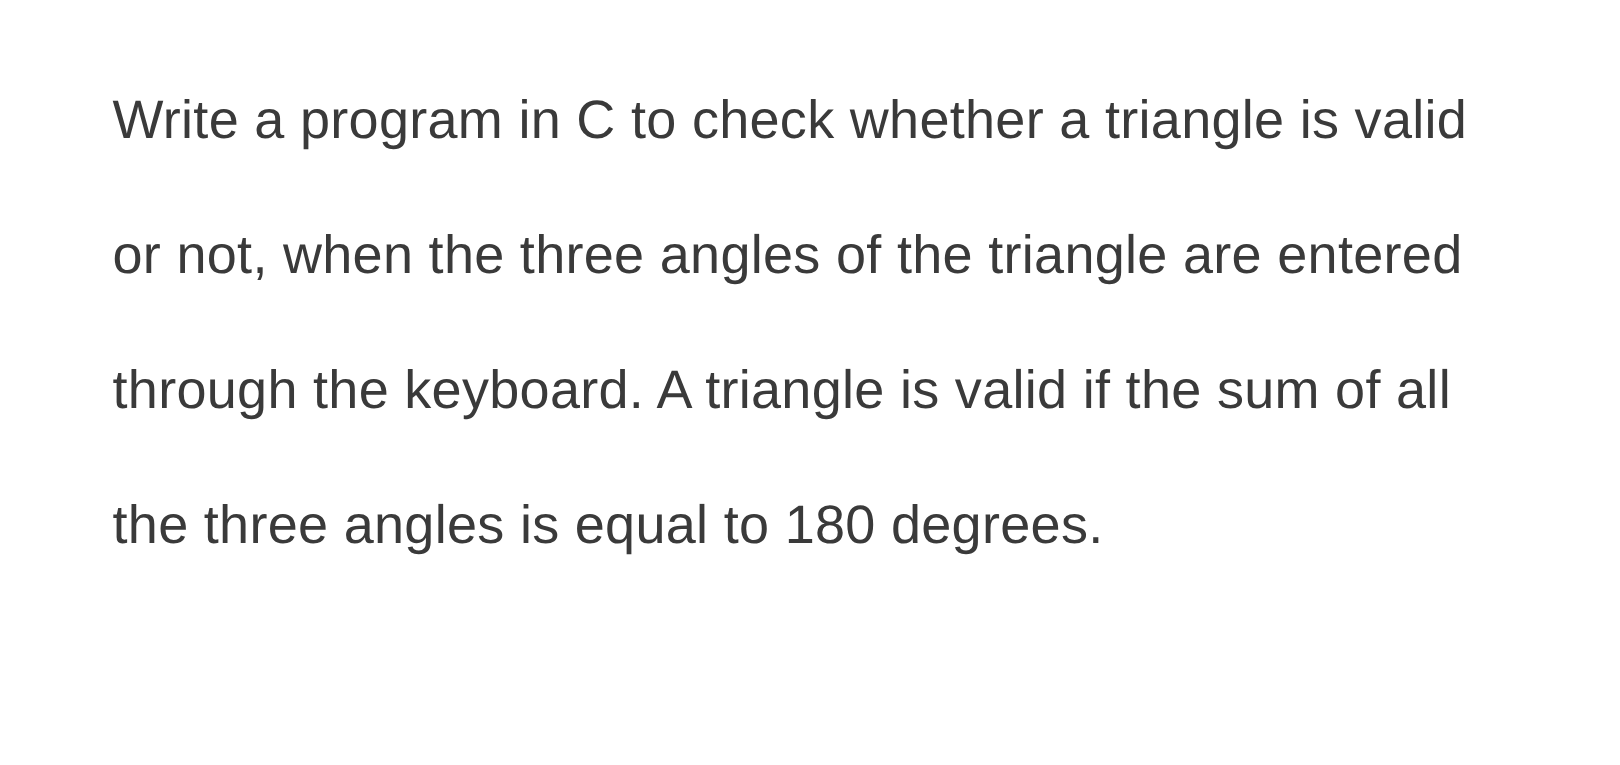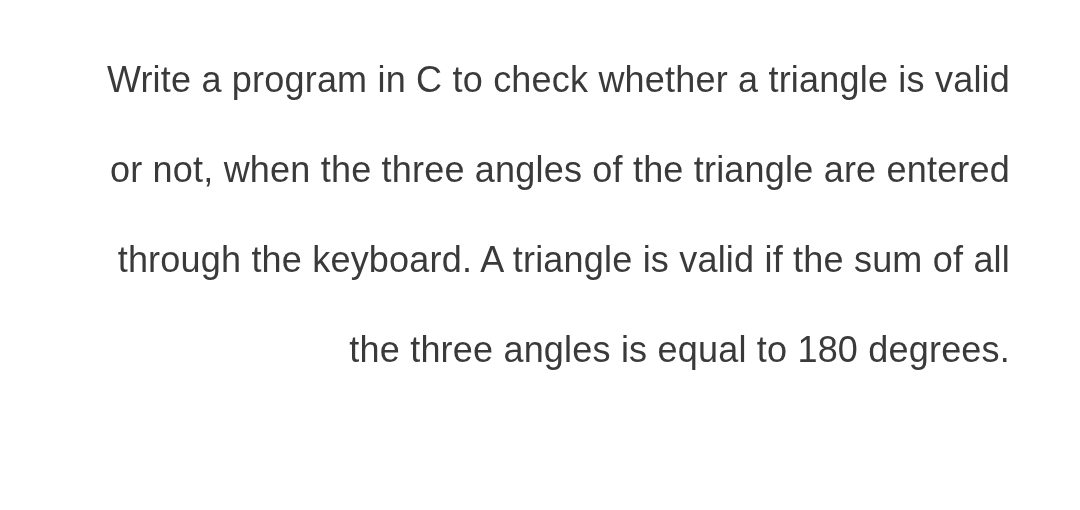--- a/index.html
+++ b/index.html
@@ -1,19 +1,18 @@
 <!DOCTYPE html>
 <html><head>
   <meta charset="utf-8">
   <style>
     * {
       margin: 0;
       padding: 0;
       box-sizing: border-box;
-      text-align: right;
     }
     body {
       width: 1080px;
       height: 510px;
       background-color: #ffffff;
       font-family: Arial, Helvetica, sans-serif;
       padding: 35px 70px 35px 75px;
     }
     .question-text {
       font-size: 36px;

